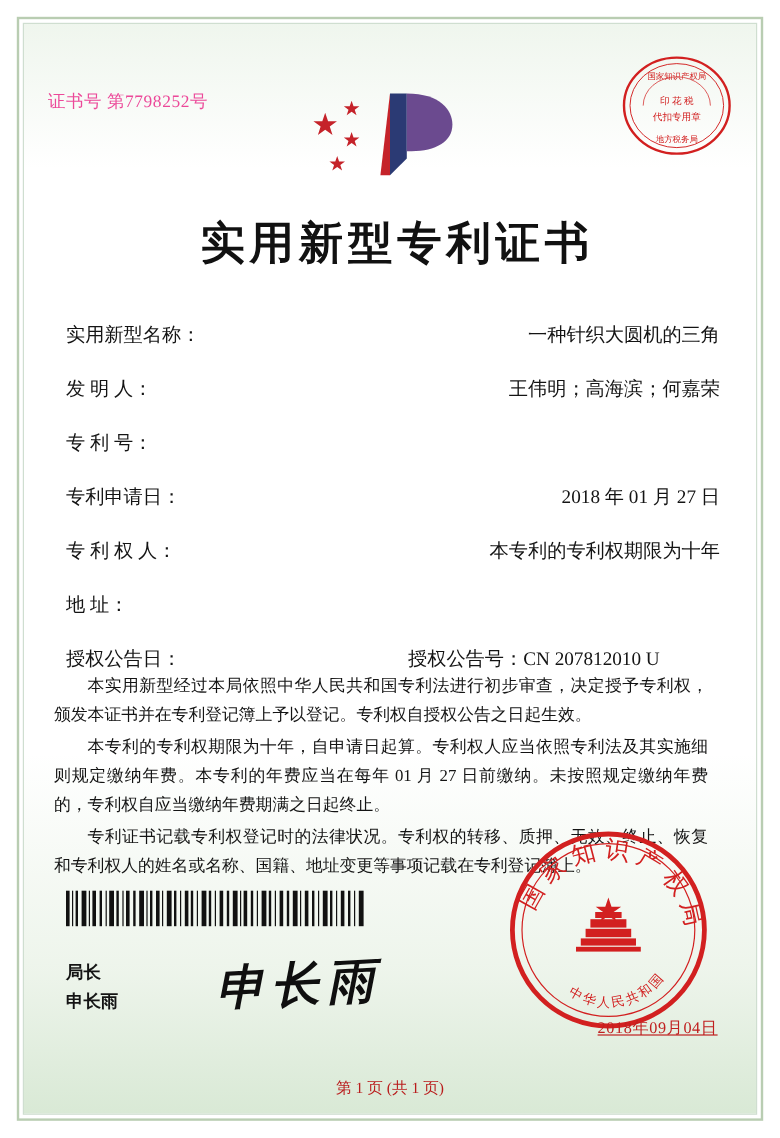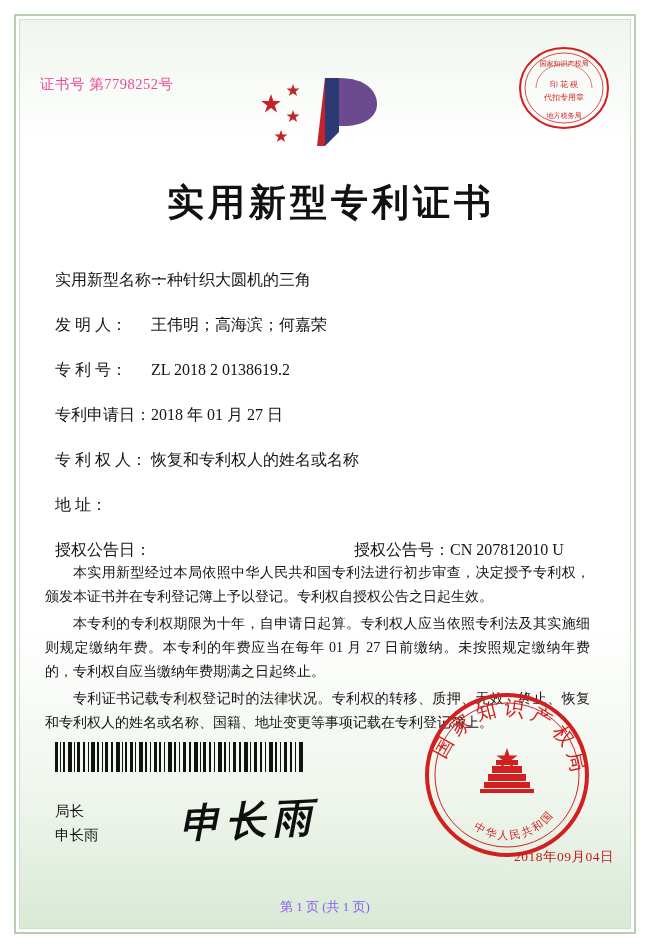--- a/index.html
+++ b/index.html
@@ -117,36 +117,37 @@
     margin-bottom: 21px;
   }
   .field-label {
     width: 96px;
     flex: 0 0 96px;
     letter-spacing: 0px;
     white-space: nowrap;
   }
   .field-value {
     flex: 1;
+    text-align: right;
   }
   .field-value .line2 {
     display: block;
     margin-top: 5px;
     margin-left: 0px;
   }
   .row-two-col {
     display: flex;
     margin-bottom: 6px;
   }
   .row-two-col .col {
     display: flex;
   }
   .col-left { width: 285px; flex-direction: column; }
   .col-left .field-label { width: 96px; flex: 0 0 96px; }
-  .col-right .field-label { width: 96px; flex: 0 0 96px; margin-left: 14px; }
+  .col-right .field-label { width: 96px; flex: 0 0 96px; }
 
   
   .paragraphs {
     position: absolute;
     left: 45px;
     top: 561px;
     width: 545px;
     font-size: 14px;
     line-height: 1.72;
     color: #141414;
@@ -167,20 +168,21 @@
   }
 
   
   .sign-block {
     position: absolute;
     left: 55px;
     top: 800px;
     font-size: 14.5px;
     line-height: 1.65;
     color: #141414;
+    font-weight: bold;
   }
   .sign-script {
     position: absolute;
     left: 180px;
     top: 793px;
     font-size: 40px;
     font-family: "Liberation Serif", "DejaVu Serif", serif;
     font-style: italic;
     font-weight: bold;
     color: #0f0f0f;
@@ -191,36 +193,37 @@
   
   .seal-bottom {
     position: absolute;
     right: 58px;
     bottom: 88px;
     width: 170px;
     height: 170px;
   }
   .seal-date {
     position: absolute;
-    right: 36px;
+    right: 52px;
     bottom: 82px;
     font-size: 13.5px;
     color: #c02020;
     letter-spacing: 0.5px;
+    text-decoration: underline;
   }
 
   
   .footer {
     position: absolute;
     left: 0;
     right: 0;
     bottom: 32px;
     text-align: center;
     font-size: 13px;
-    color: #8b5cf6;
+    color: #b91c1c;
   }
 </style>
 </head>
 <body>
 
 <div class="page">
 
   <div class="bg-wash-top"></div>
   <div class="bg-wash"></div>
   <div class="border-outer"></div>
@@ -262,29 +265,28 @@
     <div class="field-row">
       <span class="field-label">实用新型名称：</span>
       <span class="field-value">一种针织大圆机的三角</span>
     </div>
     <div class="field-row">
       <span class="field-label">发  明  人：</span>
       <span class="field-value">王伟明；高海滨；何嘉荣</span>
     </div>
     <div class="field-row">
       <span class="field-label">专  利  号：</span>
-      <span class="field-value">ZL 2018 2 0138619.2</span>
     </div>
     <div class="field-row">
       <span class="field-label">专利申请日：</span>
       <span class="field-value">2018 年 01 月 27 日</span>
     </div>
     <div class="field-row">
       <span class="field-label">专 利 权 人：</span>
-      <span class="field-value">恢复和专利权人的姓名或名称</span>
+      <span class="field-value">本专利的专利权期限为十年</span>
     </div>
     <div class="field-row">
       <span class="field-label">地      址：</span>
     </div>
     <div class="row-two-col">
       <div class="col col-left">
         <span class="field-label">授权公告日：</span>
       </div>
       <div class="col col-right">
         <span class="field-label">授权公告号：</span>

